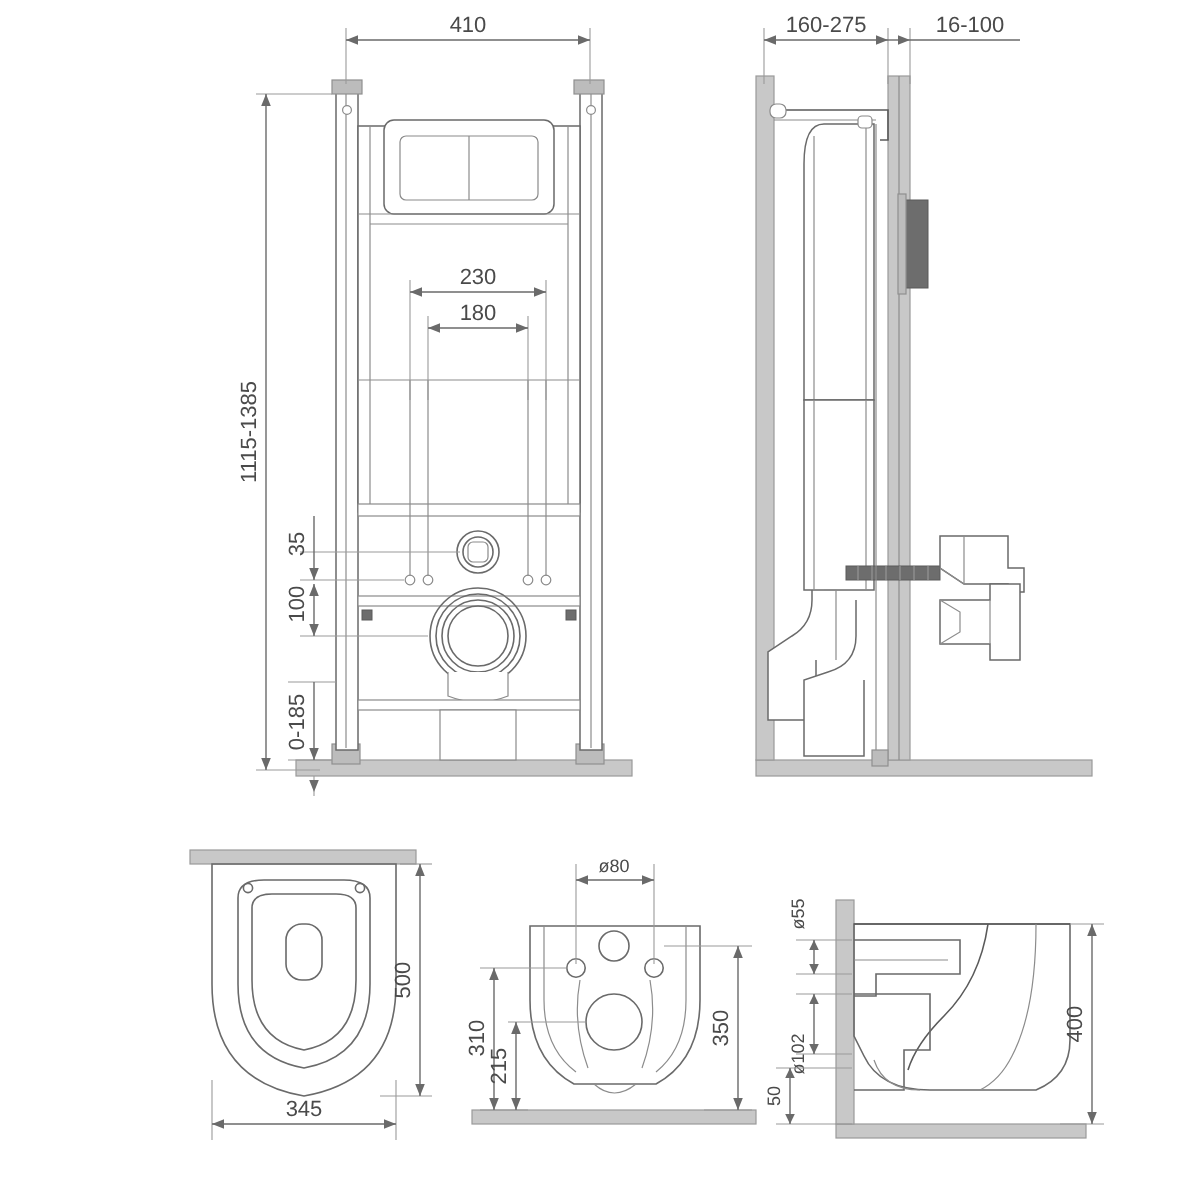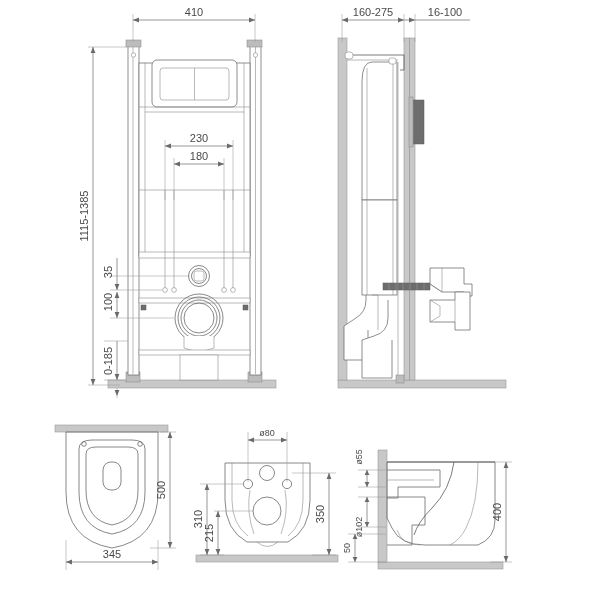--- a/index.html
+++ b/index.html
@@ -1,18 +1,18 @@
 <!DOCTYPE html>
 <html><head>
 <meta charset="utf-8">
 <style>
   html,body{margin:0;padding:0;background:#ffffff;}
   body{width:600px;height:600px;position:relative;overflow:hidden;
        font-family:"Liberation Sans","DejaVu Sans",sans-serif;color:#3a3a3a;}
-  .drawing{position:absolute;inset:0;}
+  .drawing{position:absolute;inset:0;margin-left:40px;}
   svg{display:block;}
   .dimtxt{font-family:"Liberation Sans","DejaVu Sans",sans-serif;font-size:11px;fill:#4a4a4a;}
   .dimtxt-sm{font-family:"Liberation Sans","DejaVu Sans",sans-serif;font-size:9px;fill:#4a4a4a;}
   .ln{stroke:#5a5a5a;stroke-width:0.8;fill:none;}
   .ln-thin{stroke:#8c8c8c;stroke-width:0.6;fill:none;}
   .dim{stroke:#6a6a6a;stroke-width:0.7;fill:none;}
   .ext{stroke:#9a9a9a;stroke-width:0.55;fill:none;}
   .fillgray{fill:#c8c8c8;stroke:#9a9a9a;stroke-width:0.6;}
   .fillgray2{fill:#bcbcbc;stroke:#8f8f8f;stroke-width:0.6;}
   .filldk{fill:#6d6d6d;stroke:#5a5a5a;stroke-width:0.5;}

